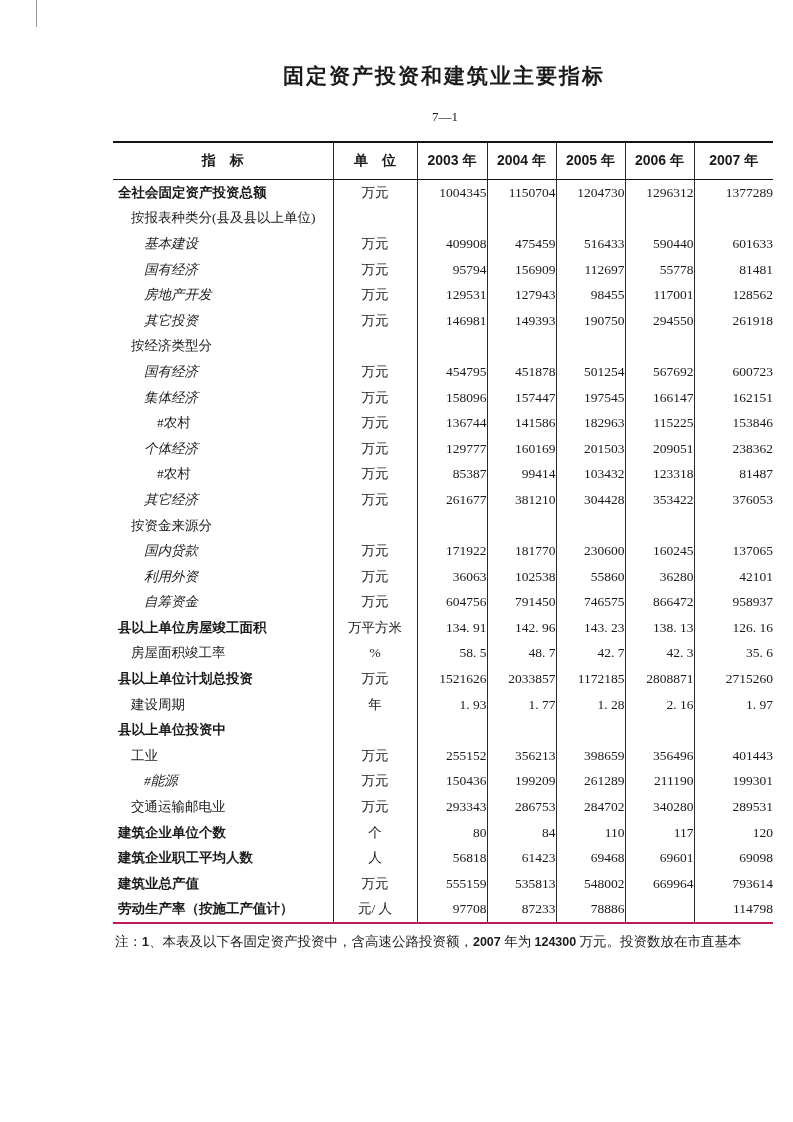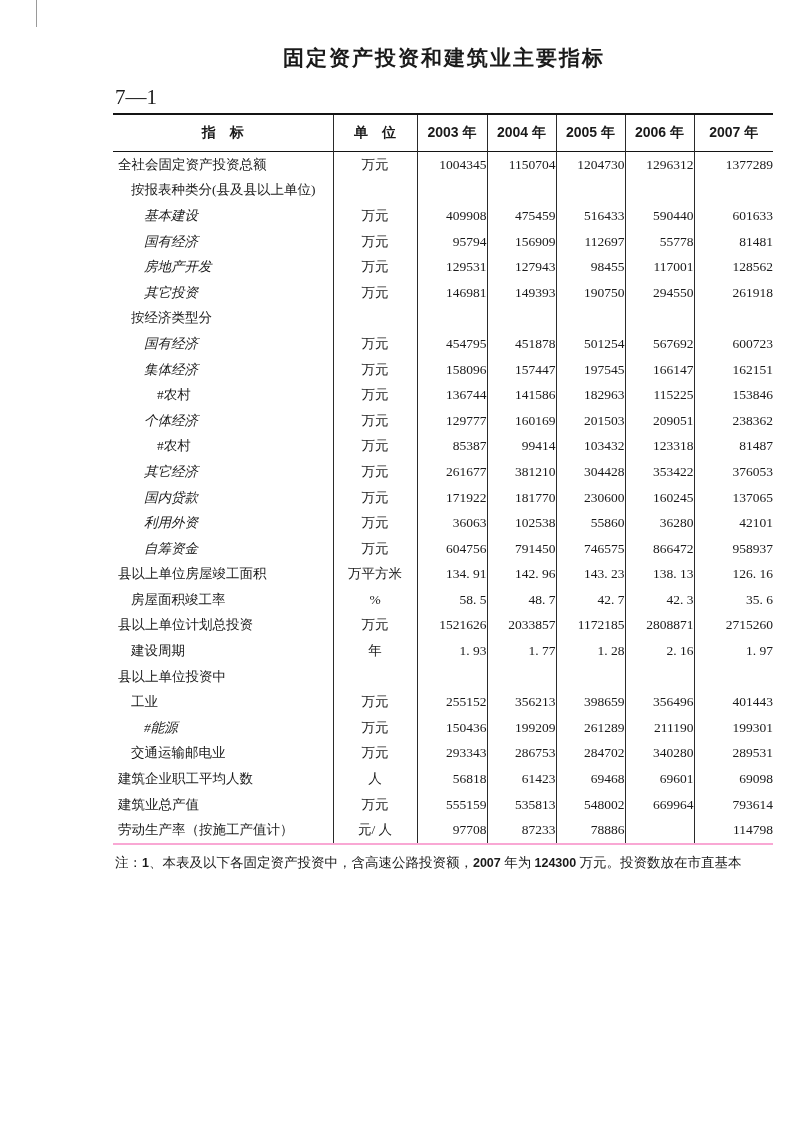--- a/index.html
+++ b/index.html
@@ -25,41 +25,42 @@
     background: #9a9a9a;
   }
   .page {
     position: absolute;
     left: 113px;
     top: 0;
     width: 662px;
   }
   .doc-title {
     margin: 0;
-    padding-top: 46px;
+    padding-top: 66px;
     text-align: center;
-    font-family: Liberation Sans, sans-serif;
+    font-family: Liberation Mono, monospace;
     font-weight: bold;
     font-size: 21px;
     letter-spacing: 2px;
     line-height: 24px;
   }
   .table-number {
     margin-top: 19px;
-    margin-bottom: 8px;
-    font-size: 21px;
+    margin-bottom: 16px;
+    font-size: 13px;
     line-height: 16px;
     padding-left: 2px;
+    text-align: center;
   }
   table.stat {
     border-collapse: collapse;
     table-layout: fixed;
     width: 660px;
     border-top: 2px solid #141414;
-    border-bottom: 2px solid #f9a8d4;
+    border-bottom: 2px solid #be185d;
   }
   table.stat thead tr {
     border-bottom: 1.5px solid #141414;
   }
   table.stat th {
     font-family: "Liberation Sans", "DejaVu Sans", sans-serif;
     font-weight: bold;
     font-size: 14px;
     height: 36px;
     text-align: center;
@@ -74,21 +75,21 @@
     padding: 0;
     white-space: pre;
     overflow: hidden;
   }
   
   table.stat th + th,
   table.stat td + td {
     border-left: 1px solid #2a2a2a;
   }
   td.c-label { text-align: left; }
-  td.c-label.ind0 { padding-left: 5px; }
+  td.c-label.ind0 { padding-left: 5px; font-weight: bold; }
   td.c-label.ind1 { padding-left: 18px; }
   td.c-label.ind2 { padding-left: 31px; font-style: italic; }
   td.c-label.ind3 { padding-left: 44px; }
   td.c-unit {
     text-align: center;
     margin-top: 32px;
   }
   td.c-num {
     text-align: right;
     padding-right: 8px;
@@ -251,20 +252,29 @@
           <tr>
             <td class="c-label ind2">其它经济</td>
             <td class="c-unit">万元</td>
             <td class="c-num">261677</td>
             <td class="c-num">381210</td>
             <td class="c-num">304428</td>
             <td class="c-num">353422</td>
             <td class="c-num">376053</td>
           </tr>
           <tr>
+            <td class="c-label ind1">按资金来源分</td>
+            <td class="c-unit"></td>
+            <td class="c-num"></td>
+            <td class="c-num"></td>
+            <td class="c-num"></td>
+            <td class="c-num"></td>
+            <td class="c-num"></td>
+          </tr>
+          <tr>
             <td class="c-label ind2">国内贷款</td>
             <td class="c-unit">万元</td>
             <td class="c-num">171922</td>
             <td class="c-num">181770</td>
             <td class="c-num">230600</td>
             <td class="c-num">160245</td>
             <td class="c-num">137065</td>
           </tr>
           <tr>
             <td class="c-label ind2">利用外资</td>
@@ -350,20 +360,29 @@
           <tr>
             <td class="c-label ind1">交通运输邮电业</td>
             <td class="c-unit">万元</td>
             <td class="c-num">293343</td>
             <td class="c-num">286753</td>
             <td class="c-num">284702</td>
             <td class="c-num">340280</td>
             <td class="c-num">289531</td>
           </tr>
           <tr>
+            <td class="c-label ind0">建筑企业单位个数</td>
+            <td class="c-unit">个</td>
+            <td class="c-num">80</td>
+            <td class="c-num">84</td>
+            <td class="c-num">110</td>
+            <td class="c-num">117</td>
+            <td class="c-num">120</td>
+          </tr>
+          <tr>
             <td class="c-label ind0">建筑企业职工平均人数</td>
             <td class="c-unit">人</td>
             <td class="c-num">56818</td>
             <td class="c-num">61423</td>
             <td class="c-num">69468</td>
             <td class="c-num">69601</td>
             <td class="c-num">69098</td>
           </tr>
           <tr>
             <td class="c-label ind0">建筑业总产值</td>

